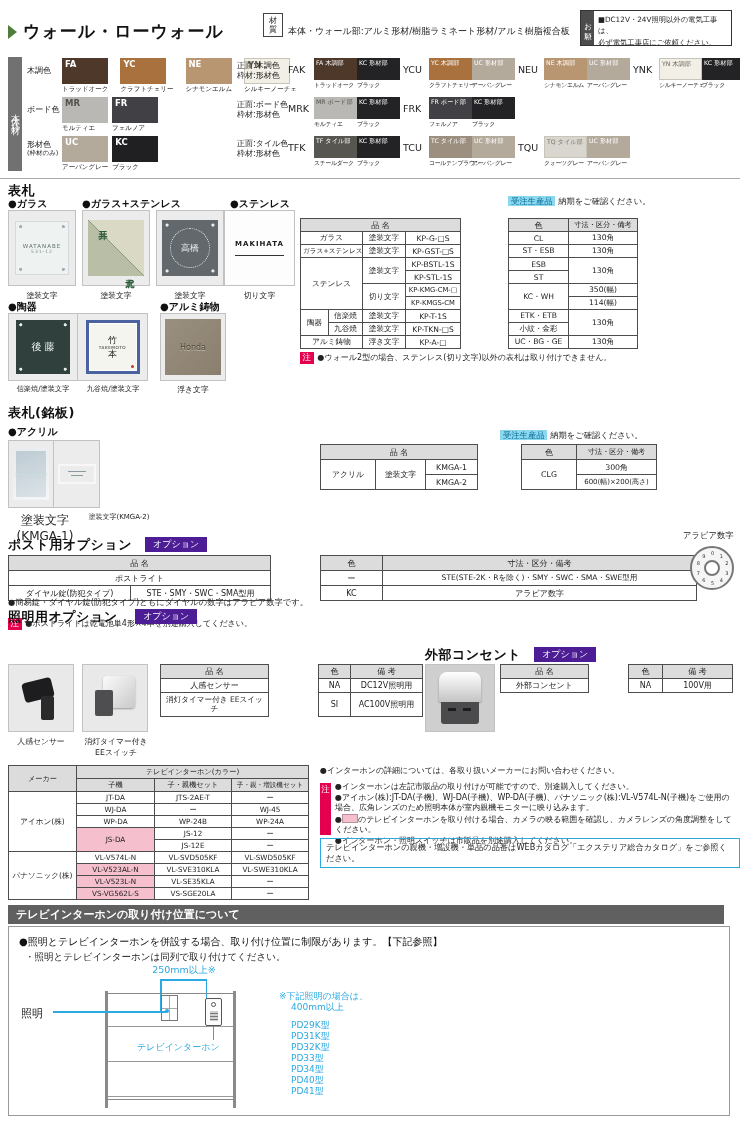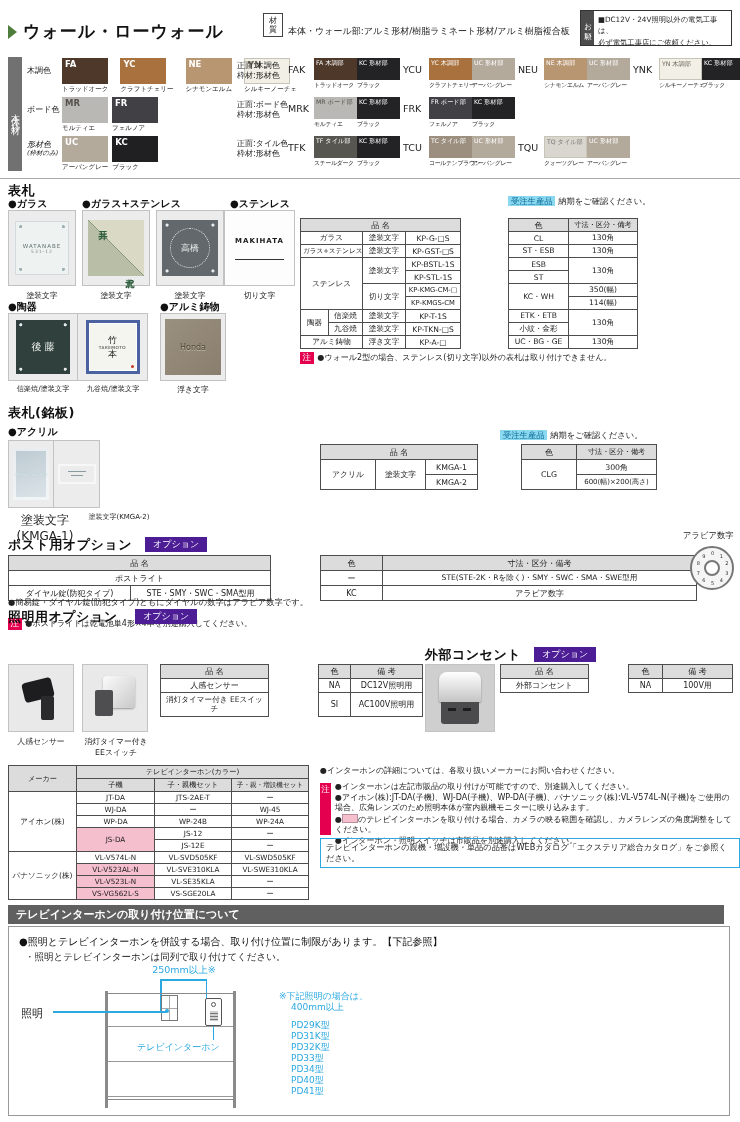--- a/index.html
+++ b/index.html
@@ -121,21 +121,21 @@
   <div>
       <div class="sw" style="background-color: rgb(185, 184, 180); color: rgb(85, 82, 76);">MR</div>
       <div class="sw-name">モルティエ</div>
     </div>
   <div>
       <div class="sw" style="background-color: rgb(65, 65, 69); color: rgb(255, 255, 255);">FR</div>
       <div class="sw-name">フェルノア</div>
     </div>
 </div>
 
-<div class="abs group-label" style="left:27px;top:140px;font-style:italic;">
+<div class="abs group-label" style="left:27px;top:140px;">
   <div>形材色</div>
   <div style="font-size:6.5px;">(枠材のみ)</div>
 </div>
 <div class="abs" style="left:62px;top:136px;display:flex;gap:4px;">
   <div>
       <div class="sw" style="background-color: rgb(180, 170, 156); color: rgb(255, 255, 255);">UC</div>
       <div class="sw-name">アーバングレー</div>
     </div>
   <div>
       <div class="sw" style="background-color: rgb(32, 32, 34); color: rgb(255, 255, 255);">KC</div>
@@ -306,21 +306,21 @@
     <div class="abs" style="right:8px;bottom:4px;writing-mode:vertical-rl;font-size:9px;font-weight:bold;color:#2e5e3e;">沢北</div>
   </div>
 </div>
 <div class="photo" style="left:156px;top:210px;width:68px;height:76px;">
   <div class="plate corner-dots-light" style="width:56px;height:56px;background-color:#63686c;">
     <div class="abs" style="left:8px;top:8px;width:38px;height:38px;border:1px dotted #dfe8e8;border-radius:50%;"></div>
     <div style="font-size:9px;color:#e8ecec;">高橋</div>
   </div>
 </div>
 <div class="photo" style="left:224px;top:210px;width:71px;height:76px;background:#fdfdfd;">
-  <div style="font-size:7px;font-weight:bold;letter-spacing:1px;color:#1a1a1a;border-bottom:1px solid #333;padding-bottom:14px;">MAKIHATA</div>
+  <div style="font-size:7px;font-weight:bold;letter-spacing:1px;color:#1a1a1a;border-bottom:1px solid #333;padding-bottom:7px;">MAKIHATA</div>
 </div>
 <div class="abs caption" style="left:8px;top:290px;width:68px;">塗装文字</div>
 <div class="abs caption" style="left:82px;top:290px;width:68px;">塗装文字</div>
 <div class="abs caption" style="left:156px;top:290px;width:68px;">塗装文字</div>
 <div class="abs caption" style="left:224px;top:290px;width:71px;">切り文字</div>
 
 <table class="abs t-npt" style="left:300px;top:218px;width:337px;">
   <colgroup>
       <col style="width:28px">
       <col style="width:34px">

